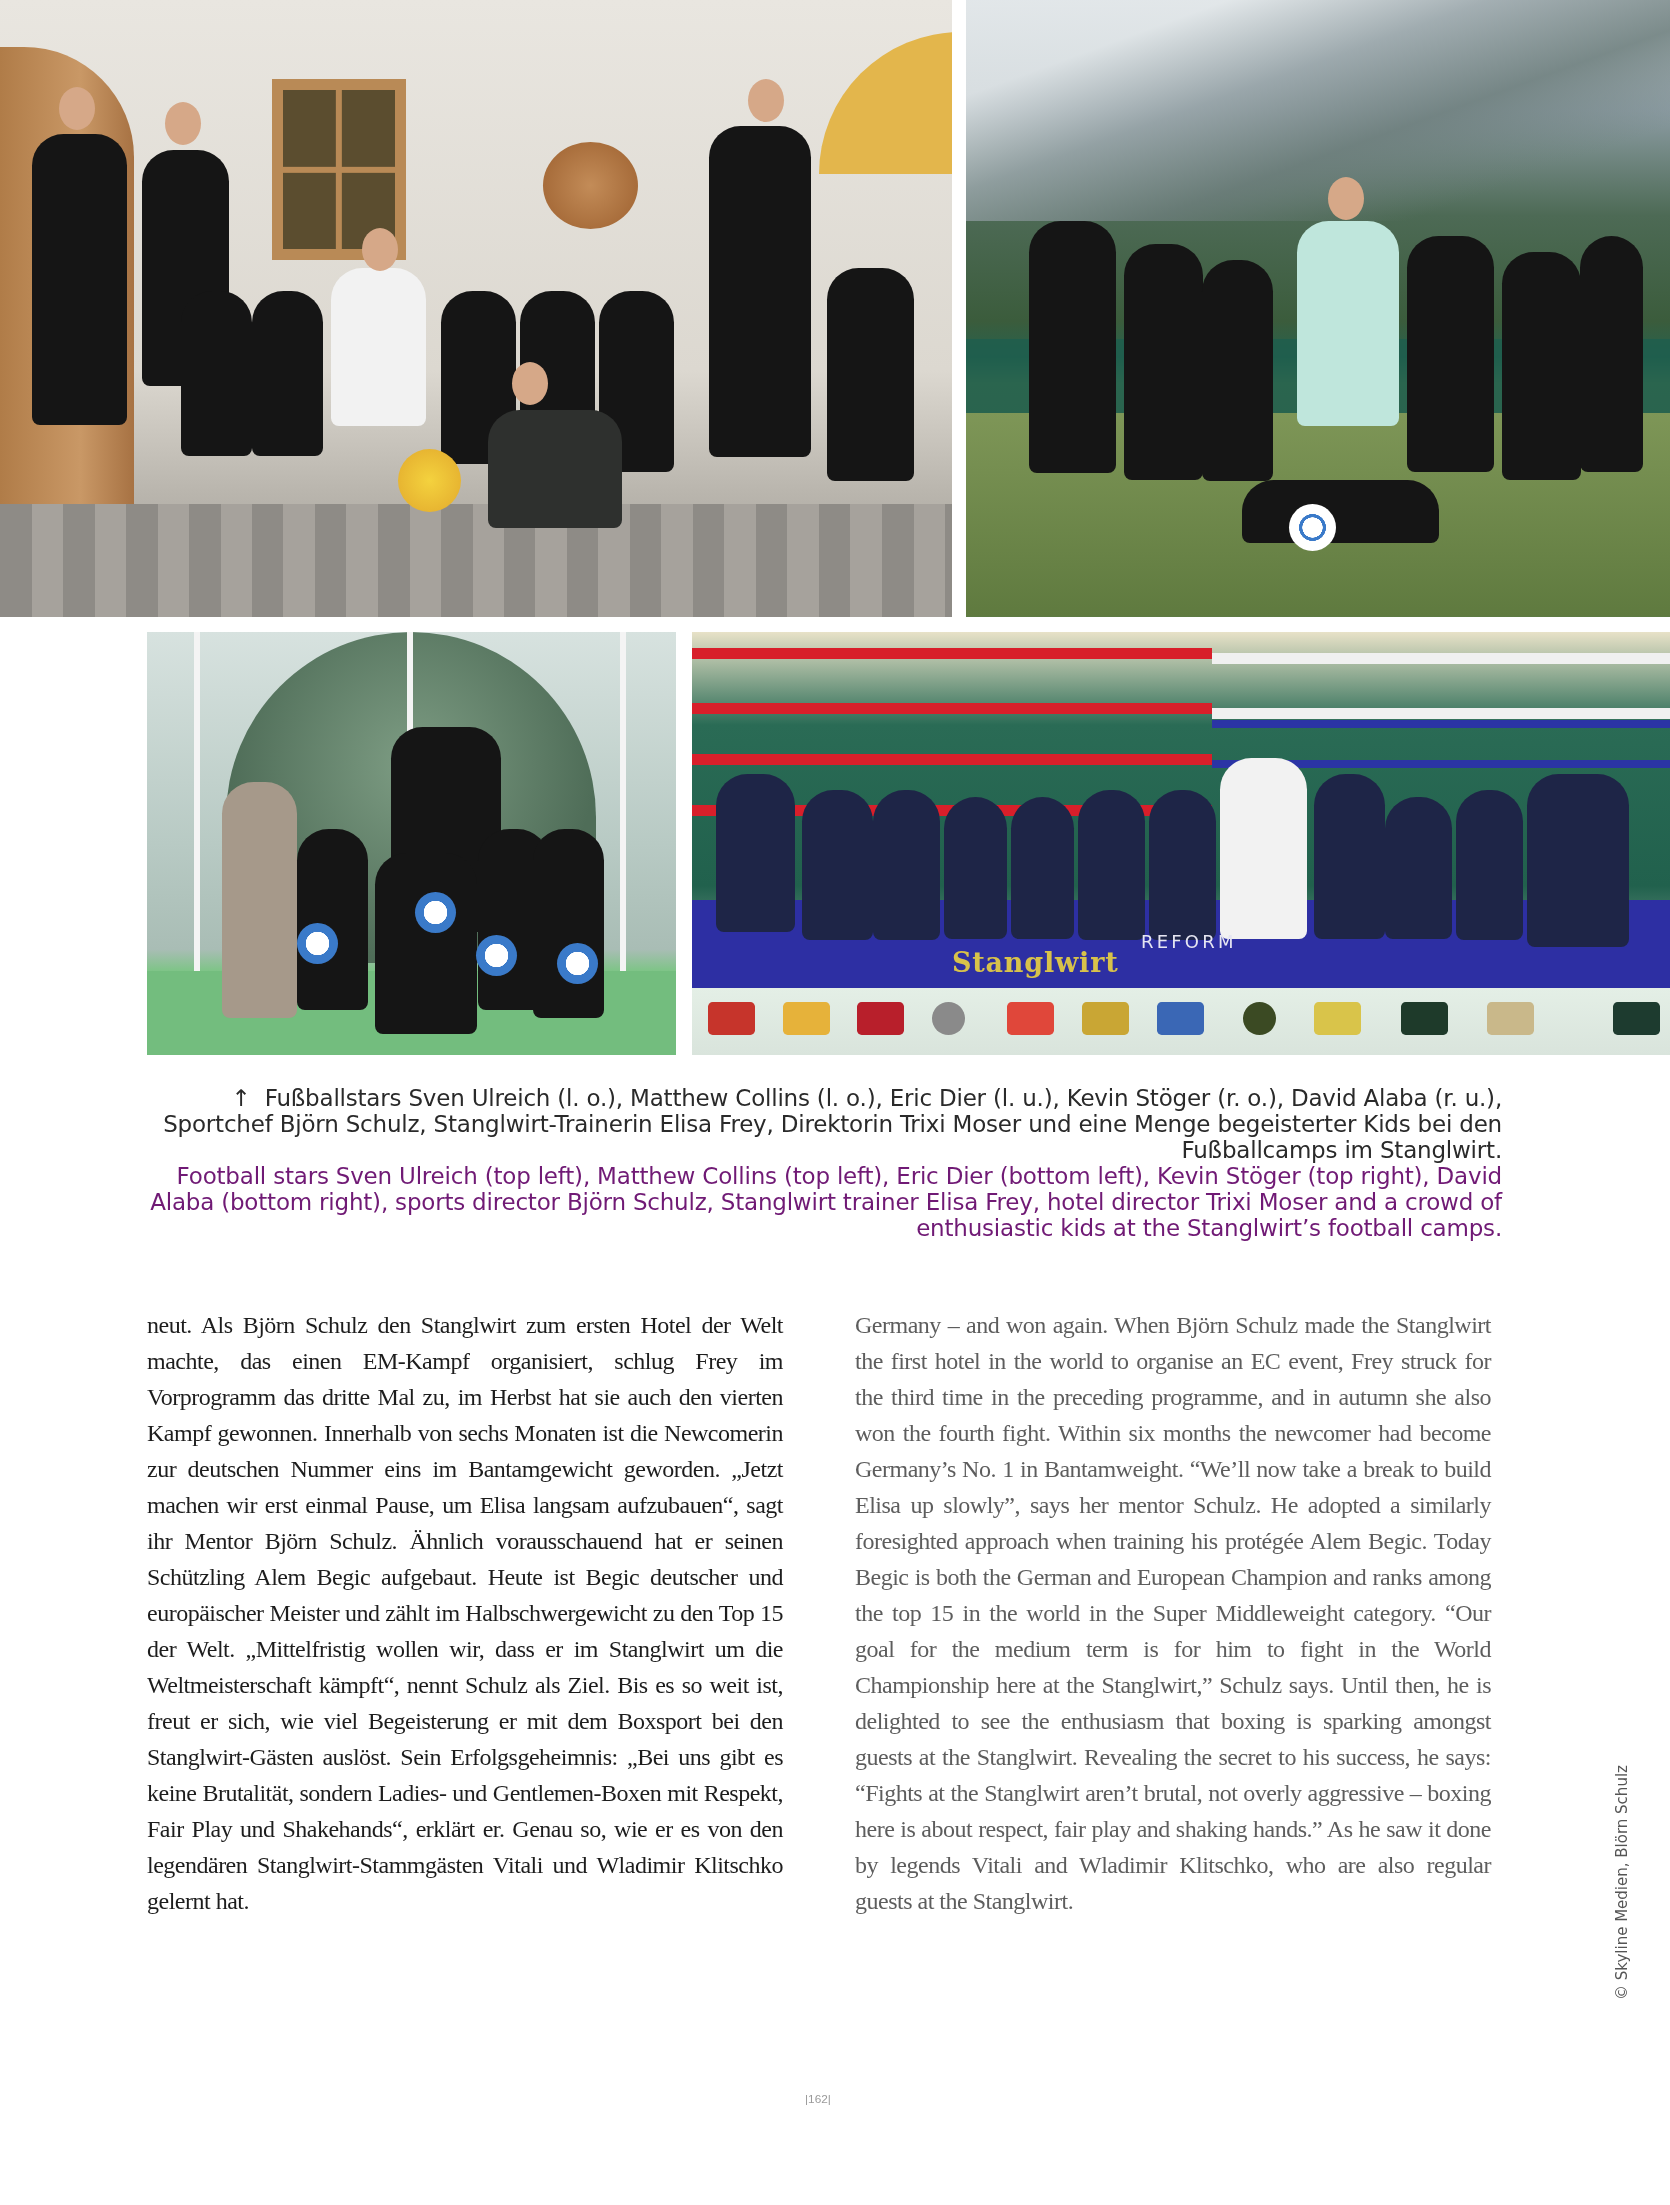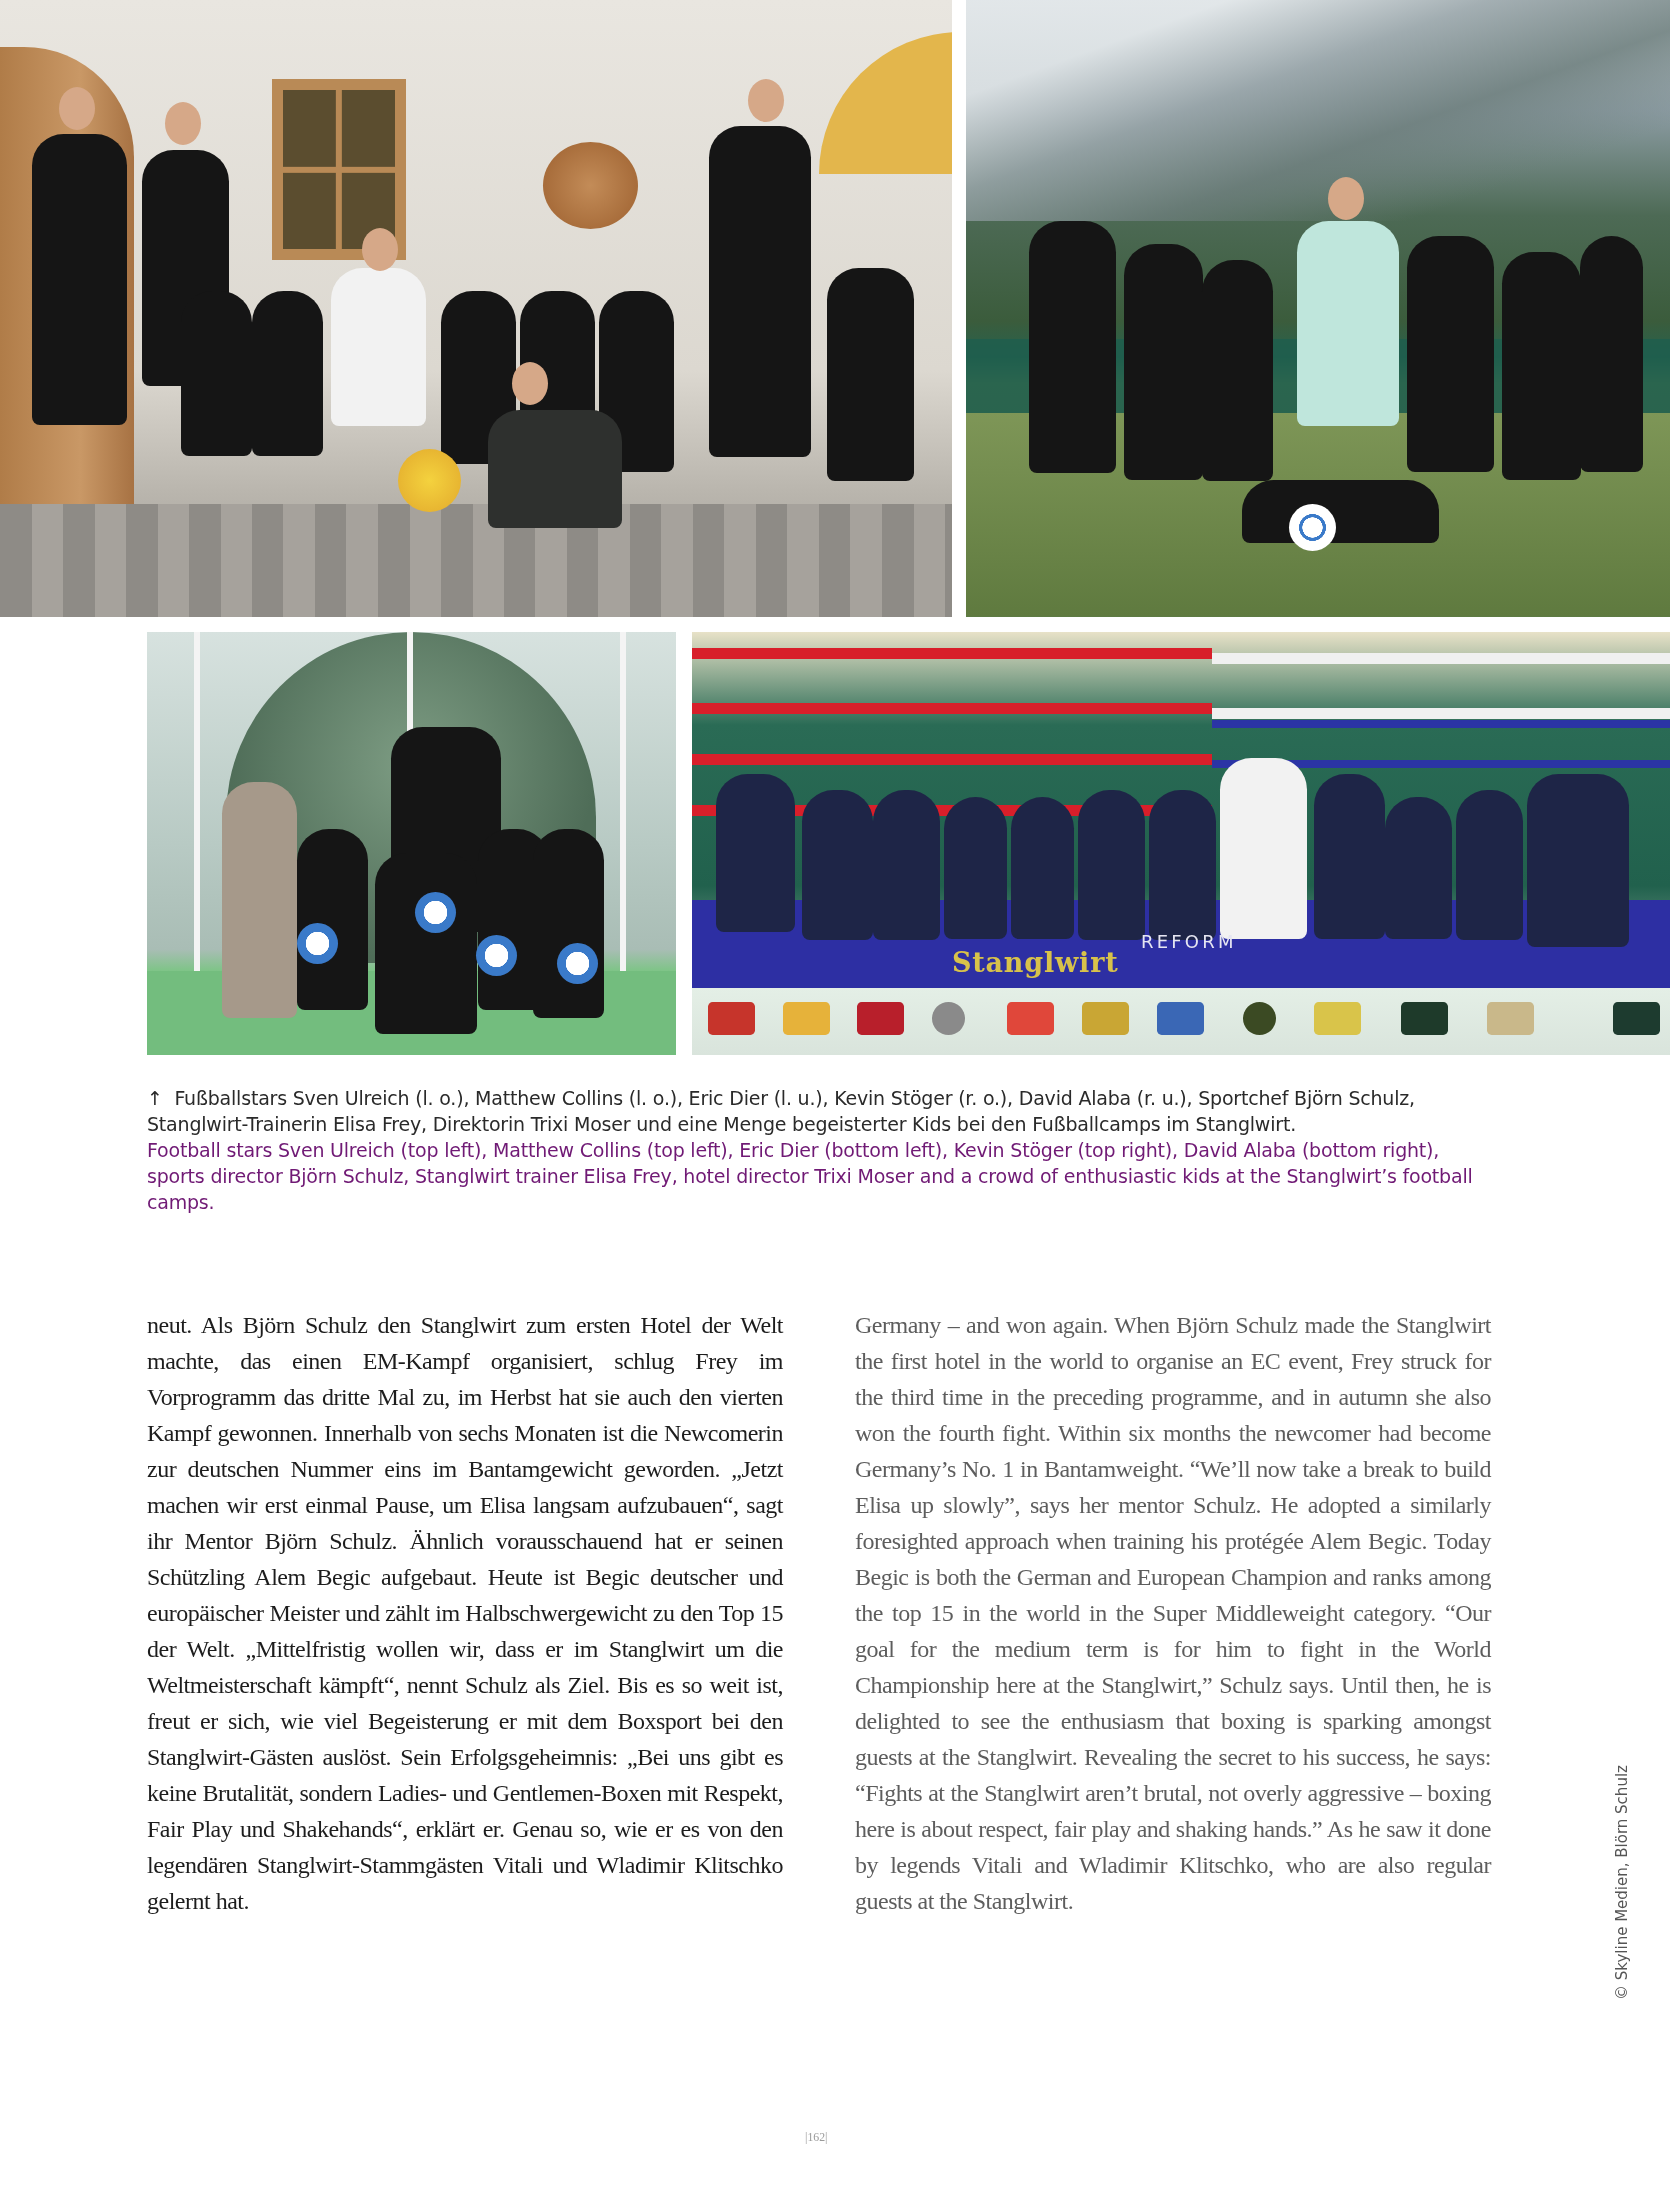--- a/index.html
+++ b/index.html
@@ -58,38 +58,38 @@
   #photo4 .sponsor-strip { left: 0; top: 356px; width: 978px; height: 67px;
     background: linear-gradient(180deg, #e4efe6, #d9e4dc); }
   #photo4 .brand { position: absolute; left: 260px; top: 315px; font-size: 27px; font-weight: bold;
     color: #d8c24a; font-family: "DejaVu Serif", serif; letter-spacing: 0.8px; }
   #photo4 .brand2 { position: absolute; left: 449px; top: 299px; font-size: 18px; color: #e6e6f2;
     font-family: "DejaVu Sans", sans-serif; letter-spacing: 3.2px; }
   .logo { position: absolute; top: 370px; height: 33px; width: 47px; border-radius: 4.7px; }
 
   
   #caption { position: absolute; left: 147px; top: 1085px; width: 1355px;
-    font-family: "DejaVu Sans", "Liberation Sans", sans-serif; font-size: 19px; line-height: 26px;
-    letter-spacing: -0.2px; }
+    font-family: "DejaVu Sans", "Liberation Sans", sans-serif; font-size: 23px; line-height: 26px;
+    letter-spacing: -0.2px; text-align: right; }
   #caption .de { color: #2a2a2a; }
   #caption .en { color: #701a75; }
 
   
   .column { position: absolute; top: 1307px; width: 636px;
     font-size: 24px; line-height: 36px; text-align: justify; hyphens: manual;
     letter-spacing: -0.5px; }
   #col-de { left: 147px; color: #1d1d1d; }
   #col-en { left: 855px; color: #5d5d5d; }
   .column p { margin: 0; font-family: Liberation Serif, serif; }
 
   
   #credit { position: absolute; left: 1613px; top: 2000px; transform-origin: 0 0; transform: rotate(-90deg);
     font-family: "DejaVu Sans", sans-serif; font-size: 15px; color: #555; white-space: nowrap; }
-  #page-number { position: absolute; left: 805px; top: 2092px; font-family: Liberation Serif, serif;
-    font-size: 11.8px; color: #9a9a9a; margin-top: 38px; }
+  #page-number { position: absolute; left: 805px; top: 2092px; font-family: Liberation Sans, sans-serif;
+    font-size: 11.8px; color: #9a9a9a; }
 </style>
 </head>
 <body>
 
 <div class="photo" id="photo1">
   <div class="layer door"></div>
   <div class="layer window"></div>
   <div class="layer ornament"></div>
   <div class="layer awning"></div>
   <div class="layer ground"></div>

